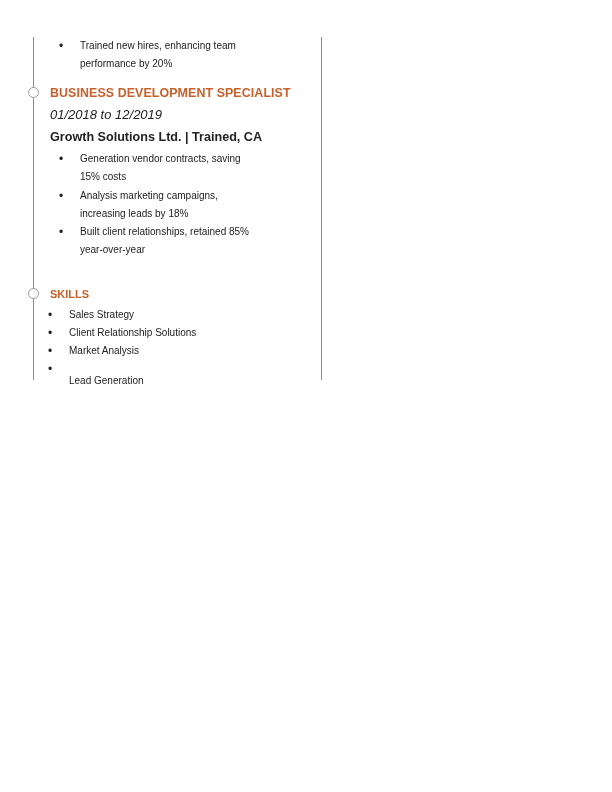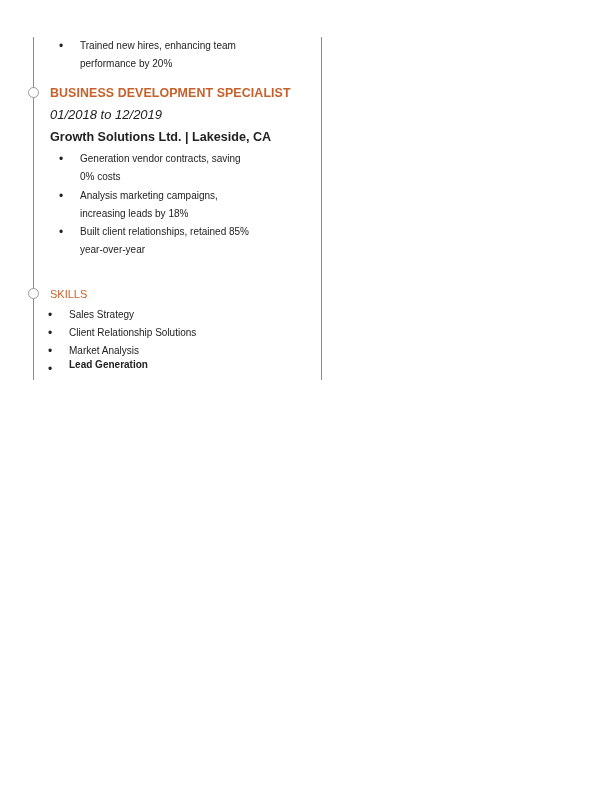--- a/index.html
+++ b/index.html
@@ -5,54 +5,54 @@
     html, body { margin: 0; padding: 0; background: #ffffff; }
     body { width: 612px; height: 792px; position: relative; overflow: hidden;
       font-family: "Liberation Sans", sans-serif; color: #222222; }
     .rule-left { position: absolute; left: 33px; top: 37px; width: 1px; height: 343px; background: #8c8c8c; }
     .rule-right { position: absolute; left: 321px; top: 37px; width: 1px; height: 343px; background: #8c8c8c; }
     .dot { position: absolute; width: 11px; height: 11px; border: 1px solid #9a9a9a; border-radius: 50%;
       background: #ffffff; box-sizing: border-box; }
     .text { position: absolute; font-size: 10px; line-height: 18px; white-space: nowrap; }
     .bullet { position: absolute; font-size: 12px; line-height: 18px; }
     .heading { position: absolute; font-weight: bold; font-size: 12.4px; line-height: 18px; letter-spacing: 0.1px; }
-    .heading-small { position: absolute; font-weight: normal; font-size: 11px; line-height: 16px; }
+    .heading-small { position: absolute; font-weight: bold; font-size: 11px; line-height: 16px; }
     .dates { position: absolute; font-style: italic; font-size: 13px; line-height: 18px; }
     .company { position: absolute; font-weight: bold; font-size: 12.6px; line-height: 18px; }
   </style>
 </head>
 <body>
 
 <div class="rule-left"></div>
 <div class="rule-right"></div>
 
 <span class="bullet" style="left:59px; top:37px;">•</span>
 <span class="text" style="left:80px; top:37px;">Trained new hires, enhancing team</span>
 <span class="text" style="left:80px; top:55px;">performance by 20%</span>
 
 <div class="dot" style="left:28px; top:87px;"></div>
 <span class="heading" style="left:50px; top:84px; color:#c8602b;">BUSINESS DEVELOPMENT SPECIALIST</span>
 <span class="dates" style="left:50px; top:106px;">01/2018 to 12/2019</span>
-<span class="company" style="left:50px; top:128px;">Growth Solutions Ltd. | Lakeside, CA</span>
+<span class="company" style="left:50px; top:128px;">Growth Solutions Ltd. | Trained, CA</span>
 
 <span class="bullet" style="left:59px; top:150px;">•</span>
 <span class="text" style="left:80px; top:150px;">Generation vendor contracts, saving</span>
-<span class="text" style="left:80px; top:168px;">0% costs</span>
+<span class="text" style="left:80px; top:168px;">15% costs</span>
 
 <span class="bullet" style="left:59px; top:187px;">•</span>
 <span class="text" style="left:80px; top:187px;">Analysis marketing campaigns,</span>
 <span class="text" style="left:80px; top:205px;">increasing leads by 18%</span>
 
 <span class="bullet" style="left:59px; top:223px;">•</span>
 <span class="text" style="left:80px; top:223px;">Built client relationships, retained 85%</span>
 <span class="text" style="left:80px; top:241px;">year-over-year</span>
 
 <div class="dot" style="left:28px; top:288px;"></div>
 <span class="heading-small" style="left:50px; top:286px; color:#c8602b;">SKILLS</span>
 
 <span class="bullet" style="left:48px; top:306px;">•</span>
 <span class="text" style="left:69px; top:306px;">Sales Strategy</span>
 <span class="bullet" style="left:48px; top:324px;">•</span>
 <span class="text" style="left:69px; top:324px;">Client Relationship Solutions</span>
 <span class="bullet" style="left:48px; top:342px;">•</span>
 <span class="text" style="left:69px; top:342px;">Market Analysis</span>
 <span class="bullet" style="left:48px; top:360px;">•</span>
-<span class="text" style="left:69px; top:356px;font-weight:bold;">Lead Generation</span>
+<span class="text" style="left:69px; top:372px;">Lead Generation</span>
 
 </body></html>

